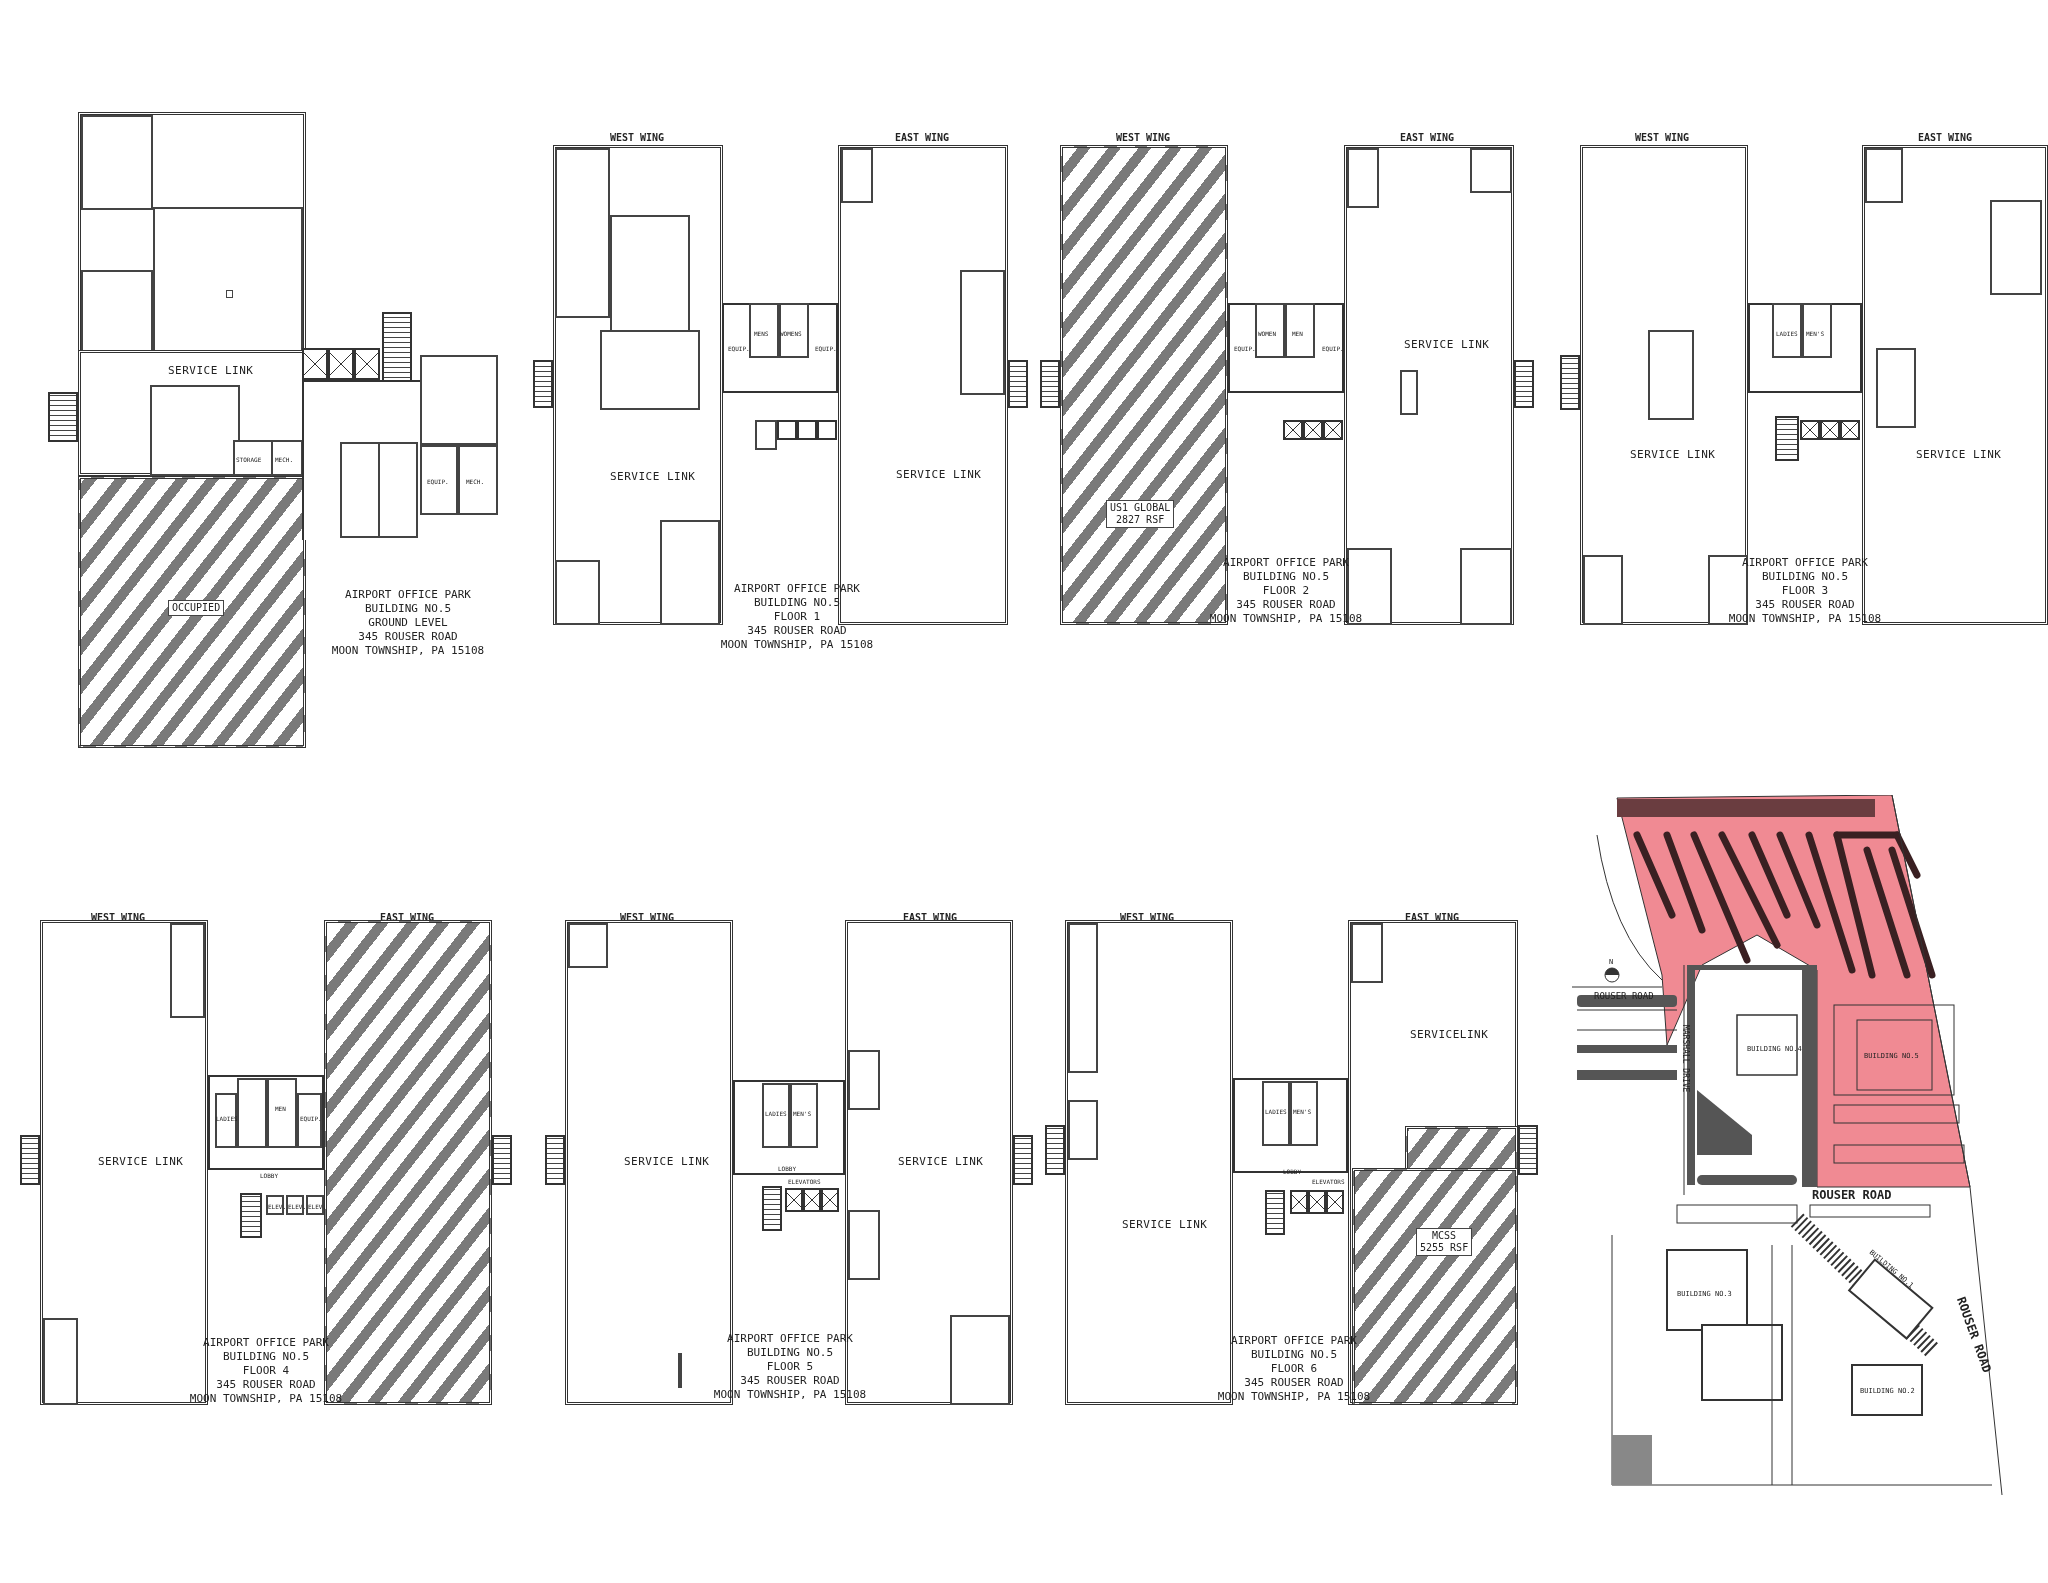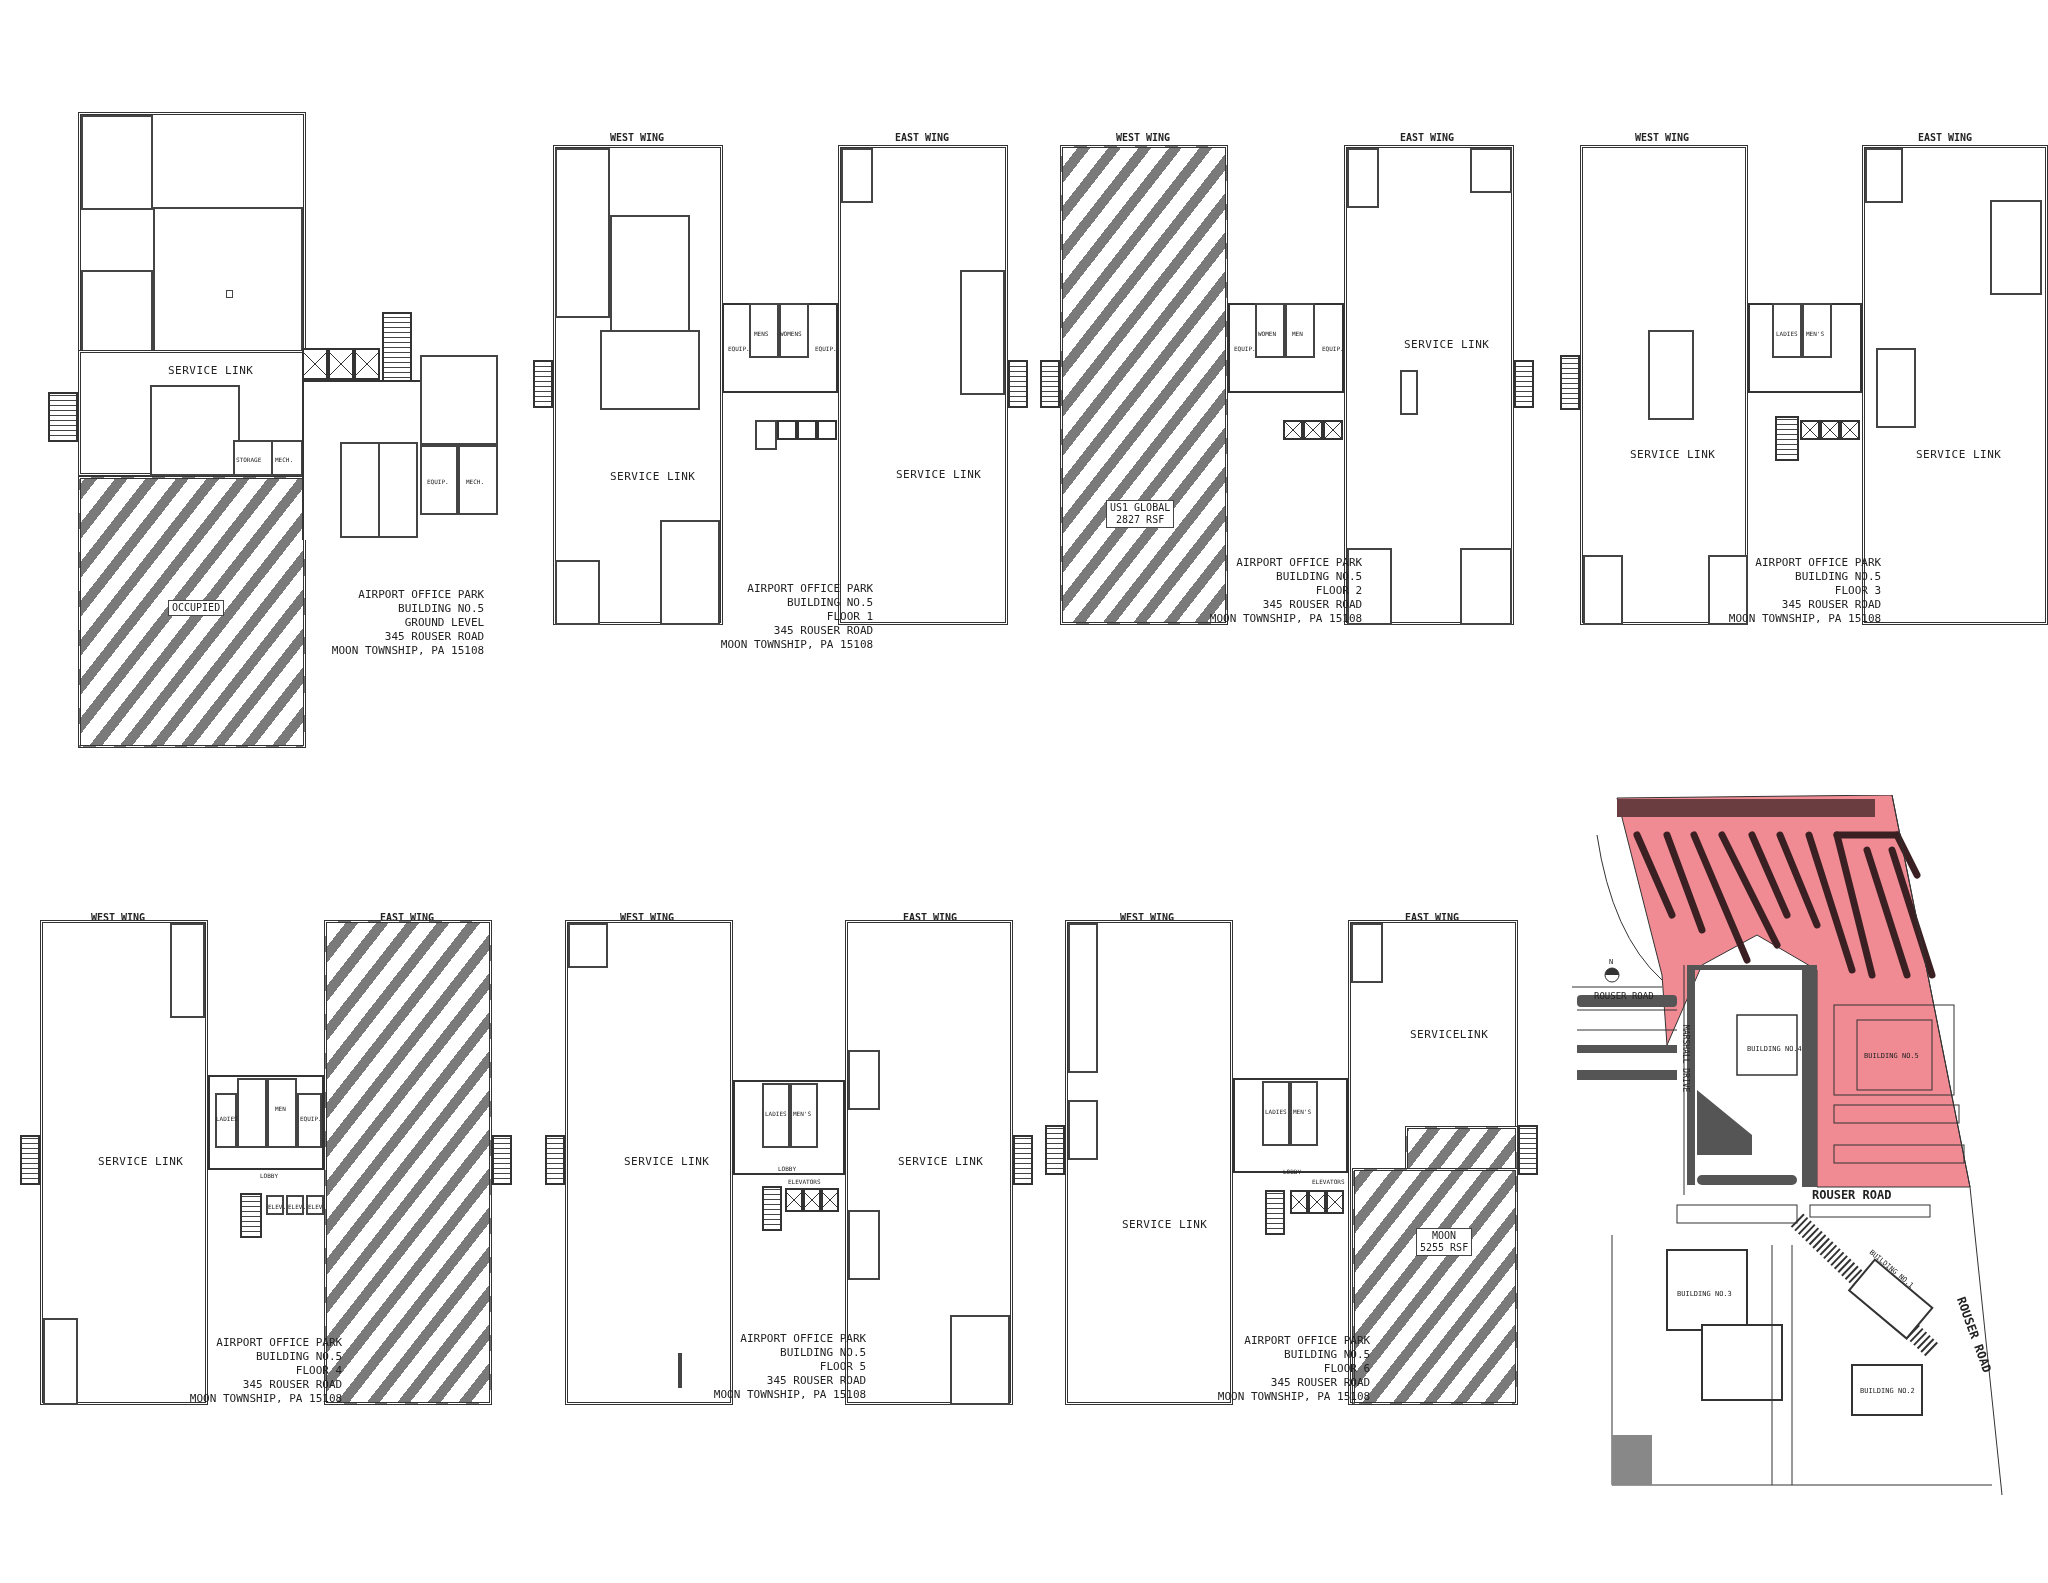--- a/index.html
+++ b/index.html
@@ -2,21 +2,21 @@
 <html><head>
 <meta charset="utf-8">
 <style>
   html,body{margin:0;padding:0;background:#fff;}
   body{width:2048px;height:1583px;position:relative;overflow:hidden;font-family:"DejaVu Sans Mono","Liberation Mono",monospace;color:#222;}
   .plan{position:absolute;}
   .wall{position:absolute;border:3px double #333;background:#fff;box-sizing:border-box;}
   .hatch{background:repeating-linear-gradient(-52deg,#fff 0 14px,#7a7a7a 14px 24px);}
   .lbl{position:absolute;font-size:11px;letter-spacing:0.5px;white-space:nowrap;text-align:center;}
   .wing{position:absolute;font-size:10px;font-weight:bold;white-space:nowrap;transform:translateX(-50%);}
-  .caption{position:absolute;font-size:11px;line-height:14px;text-align:right;white-space:nowrap;transform:translateX(-50%);}
+  .caption{position:absolute;font-size:11px;line-height:14px;text-align:center;white-space:nowrap;transform:translateX(-50%);}
   .caption div{display:block;}
   .box{position:absolute;font-size:10px;border:1px solid #444;background:#fff;padding:1px 3px;line-height:12px;text-align:center;white-space:nowrap;}
   .core{position:absolute;border:2px solid #333;background:#fff;box-sizing:border-box;}
   .room{position:absolute;border:2px solid #444;box-sizing:border-box;background:#fff;}
   .elev{position:absolute;border:2px solid #333;box-sizing:border-box;background:
     linear-gradient(45deg,transparent 48%,#333 49%,#333 51%,transparent 52%),
     linear-gradient(-45deg,transparent 48%,#333 49%,#333 51%,transparent 52%),#fff;}
   .stair{position:absolute;border:2px solid #333;box-sizing:border-box;background:repeating-linear-gradient(0deg,#fff 0 4px,#444 4px 5px);}
   .col{position:absolute;width:5px;height:6px;border:1px solid #444;background:#fff;}
   .tiny{position:absolute;font-size:6px;white-space:nowrap;}
@@ -245,21 +245,21 @@
   <div class="room" style="left:1068px;top:1100px;width:30px;height:60px;"></div>
   <div class="lbl" style="left:1122px;top:1218px;">SERVICE LINK</div>
   <div class="stair" style="left:1045px;top:1125px;width:20px;height:50px;"></div>
   <div class="wing" style="left:1432px;top:912px;">EAST WING</div>
   <div class="wall" style="left:1348px;top:920px;width:170px;height:485px;"></div>
   <div class="room" style="left:1351px;top:923px;width:32px;height:60px;"></div>
   <div class="lbl" style="left:1410px;top:1028px;">SERVICELINK</div>
   <div class="wall hatch" style="left:1405px;top:1126px;width:113px;height:50px;"></div>
   <div class="wall hatch" style="left:1352px;top:1168px;width:166px;height:237px;"></div>
   <div class="box" style="left:1416px;top:1228px;">
-    <div>MOON</div>
+    <div>MCSS</div>
     <div>5255 RSF</div>
   </div>
   <div class="stair" style="left:1518px;top:1125px;width:20px;height:50px;"></div>
   <div class="core" style="left:1233px;top:1078px;width:115px;height:95px;"></div>
   <div class="room" style="left:1262px;top:1081px;width:28px;height:65px;"></div>
   <div class="tiny" style="left:1265px;top:1108px;">LADIES</div>
   <div class="room" style="left:1290px;top:1081px;width:28px;height:65px;"></div>
   <div class="tiny" style="left:1293px;top:1108px;">MEN'S</div>
   <div class="tiny" style="left:1283px;top:1168px;">LOBBY</div>
   <div class="tiny" style="left:1312px;top:1178px;">ELEVATORS</div>

